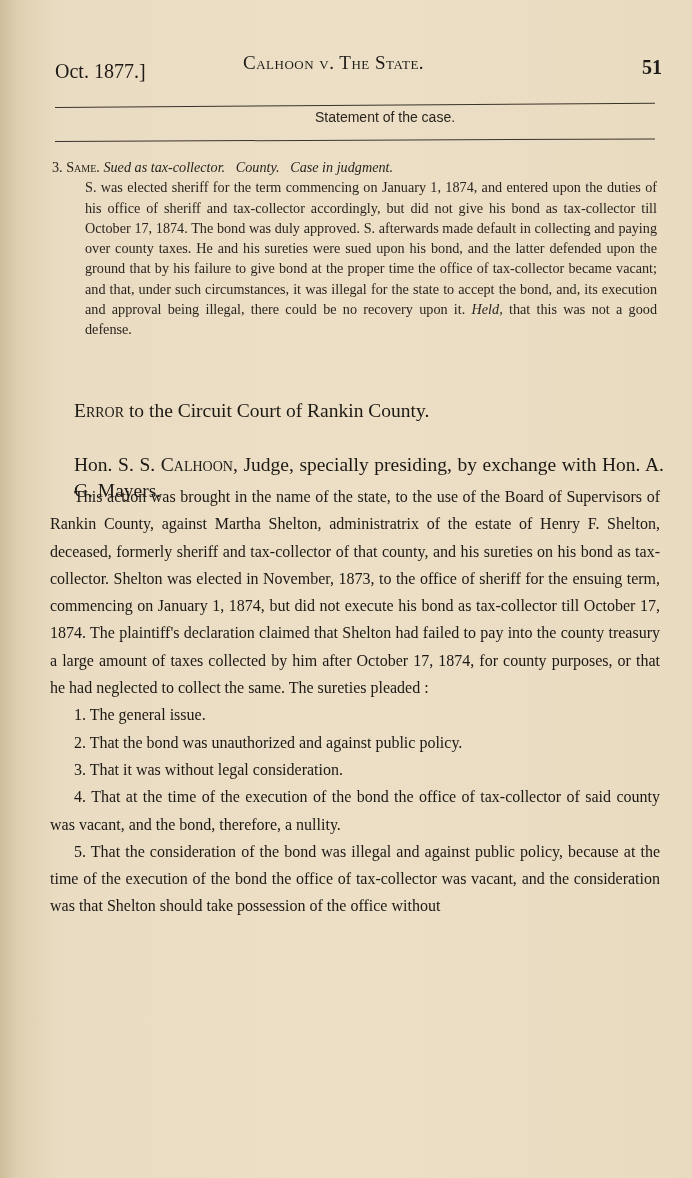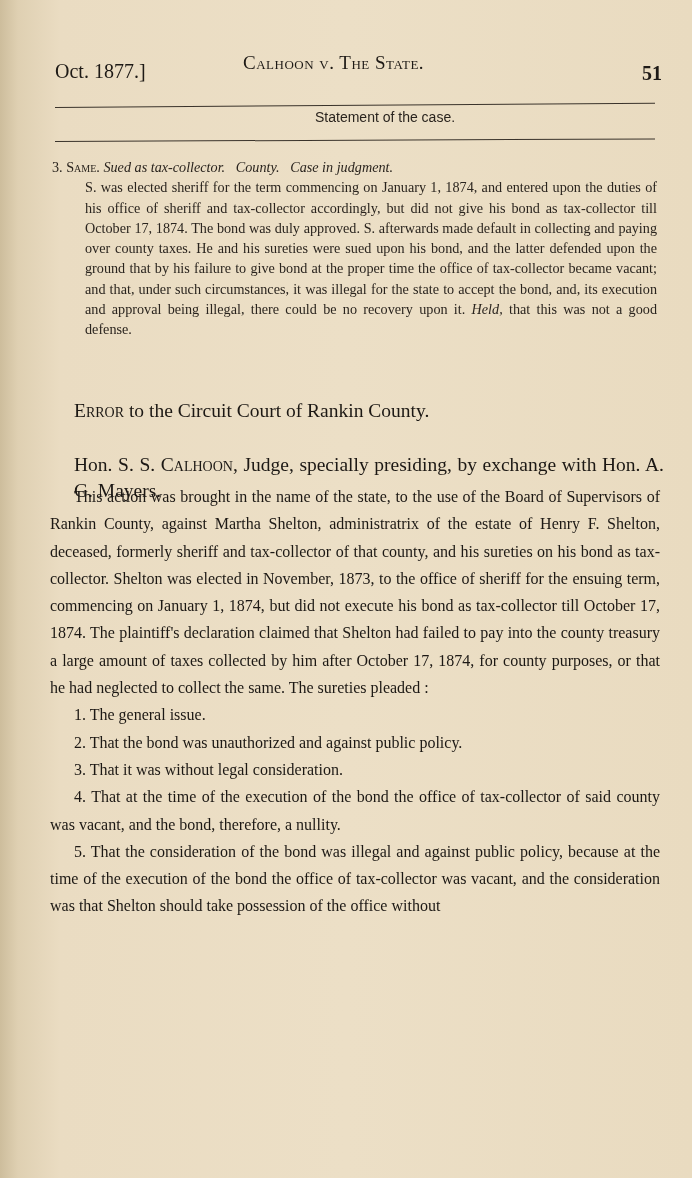--- a/index.html
+++ b/index.html
@@ -8,21 +8,21 @@
     background: #e9dcc4;
     background-image: linear-gradient(90deg, #cdbd9c 0px, #dfd0b2 18px, #eadcc2 60px, #ecdfc6 50%, #e9dbc0 100%);
     font-family: "DejaVu Serif", "Liberation Serif", serif;
     color: #1e1a16;
     position: relative;
   }
   .page { position: absolute; left: 0; top: 0; width: 692px; height: 1178px; }
   .running-head { position: absolute; top: 52px; left: 55px; right: 30px; height: 30px; font-family: "Liberation Serif", serif; }
   .rh-date { position: absolute; left: 0; top: 8px; font-size: 20px; }
   .rh-title { position: absolute; left: 188px; top: 0; font-size: 19px; letter-spacing: 0.5px; font-variant: small-caps; }
-  .rh-page { position: absolute; right: 0; top: 10px; font-size: 20px; font-weight: bold; }
+  .rh-page { position: absolute; right: 0; top: 4px; font-size: 20px; font-weight: bold; }
   .rule { position: absolute; left: 55px; width: 600px; height: 0; border-top: 1.3px solid #3a332b; transform-origin: left; }
   .rule1 { top: 107px; transform: rotate(-0.4deg); }
   .rule2 { top: 141px; transform: rotate(-0.25deg); }
   .section-label { position: absolute; top: 109px; left: 270px; font-family: "Liberation Sans", sans-serif; font-size: 14px; color: #2a241e; margin-left: 45px; }
 
   .headnote { position: absolute; top: 157px; left: 52px; width: 605px; font-family: "Liberation Serif", serif; font-size: 14.2px; line-height: 20.3px; color: #2a241e; }
   .headnote .hn-first { text-indent: 0; }
   .headnote .sc { font-variant: small-caps; }
   .headnote .it { font-style: italic; }
   .headnote .body { text-indent: 0; padding-left: 33px; text-align: justify; }

